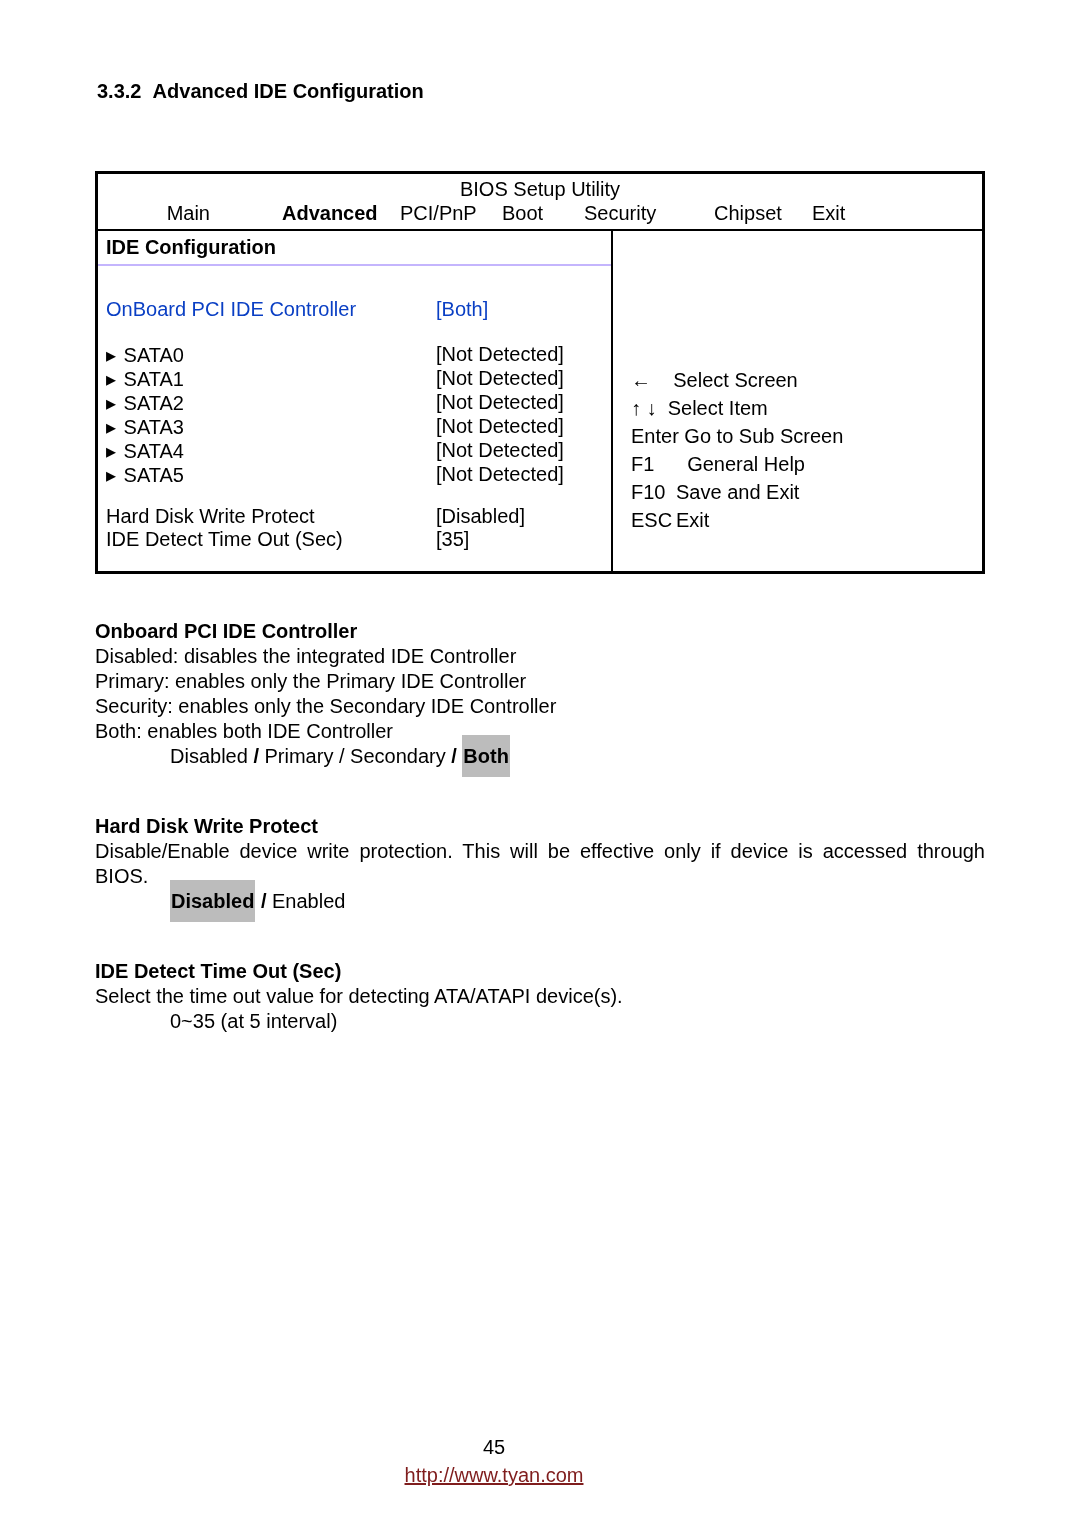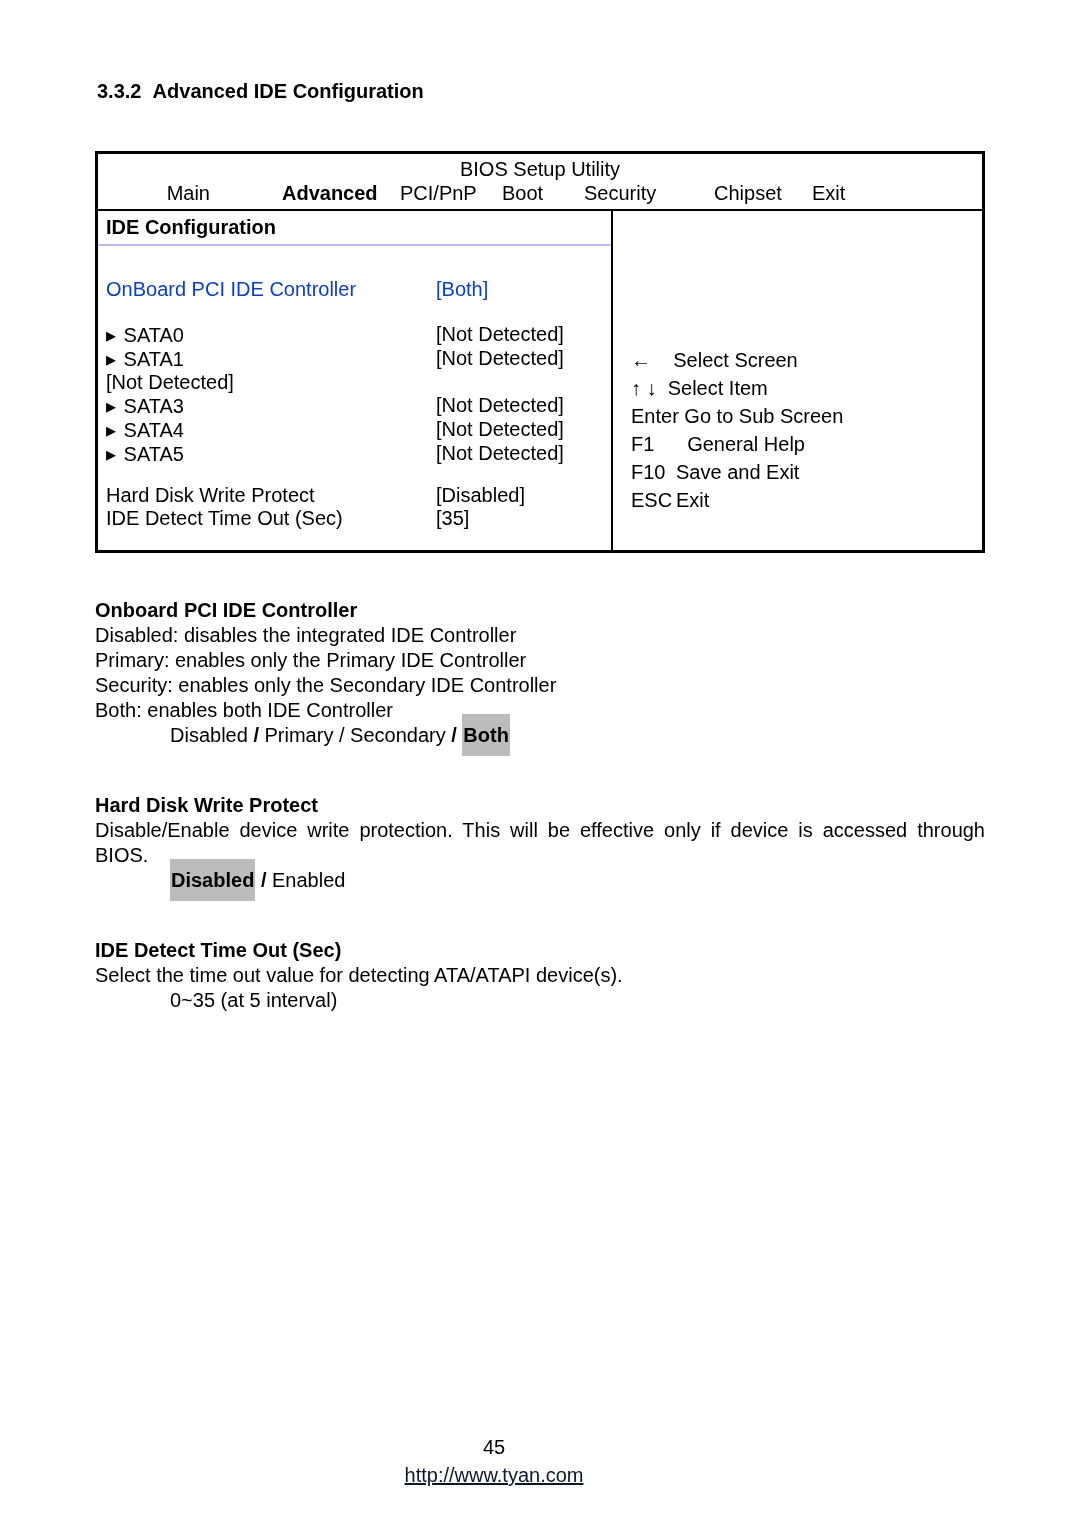--- a/index.html
+++ b/index.html
@@ -8,21 +8,21 @@
     font-family: Arial, Helvetica, sans-serif;
     font-size: 20px;
     color: #000;
     width: 1080px;
     height: 1529px;
     position: relative;
     padding: 80px 95px 0 95px;
   }
   .section-title {
     font-weight: bold;
-    margin-bottom: 48px;
+    margin-bottom: 68px;
     padding-left: 2px;
   }
   .bios-box {
     border: 3px solid #000;
     width: 100%;
   }
   .bios-title-row {
     text-align: center;
     padding: 4px 0 1px 0;
   }
@@ -77,21 +77,21 @@
   .justify { text-align: justify; text-justify: inter-word; }
   .opt-highlight { background: #bcbcbc; font-weight: bold; padding: 10px 1px;}
   .footer {
     position: absolute;
     bottom: 40px;
     left: 0;
     width: 988px;
     text-align: center;
     line-height: 1.4;
   }
-  .footer a { color: #0f172a; text-decoration: underline; }
+  .footer a { color: #7f1d1d; text-decoration: underline; }
 </style>
 </head>
 <body>
 
 <div class="section-title">
   <span>3.3.2</span>&nbsp;&nbsp;<span>Advanced IDE Configuration</span>
 </div>
 
 <div class="bios-box">
   <div class="bios-title-row">BIOS Setup Utility</div>
@@ -116,20 +116,21 @@
         <div class="spacer"></div>
         <div class="row">
           <span class="lbl"><span class="sata-arrow">▸</span> <span>SATA0</span></span>
           <span class="val">[Not Detected]</span>
         </div>
         <div class="row">
           <span class="lbl"><span class="sata-arrow">▸</span> <span>SATA1</span></span>
           <span class="val">[Not Detected]</span>
         </div>
         <div class="row">
+          <span class="lbl"><span class="sata-arrow">▸</span> <span>SATA2</span></span>
           <span class="val">[Not Detected]</span>
         </div>
         <div class="row">
           <span class="lbl"><span class="sata-arrow">▸</span> <span>SATA3</span></span>
           <span class="val">[Not Detected]</span>
         </div>
         <div class="row">
           <span class="lbl"><span class="sata-arrow">▸</span> <span>SATA4</span></span>
           <span class="val">[Not Detected]</span>
         </div>

